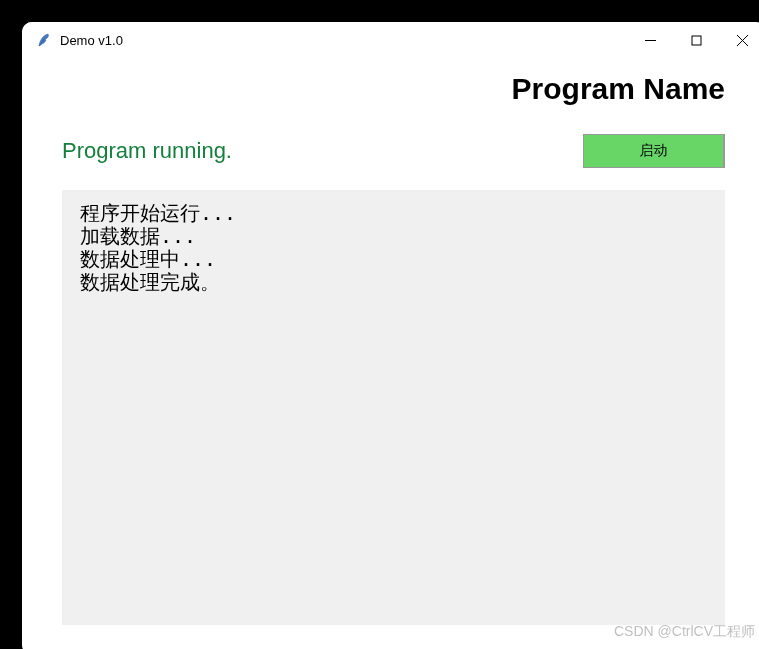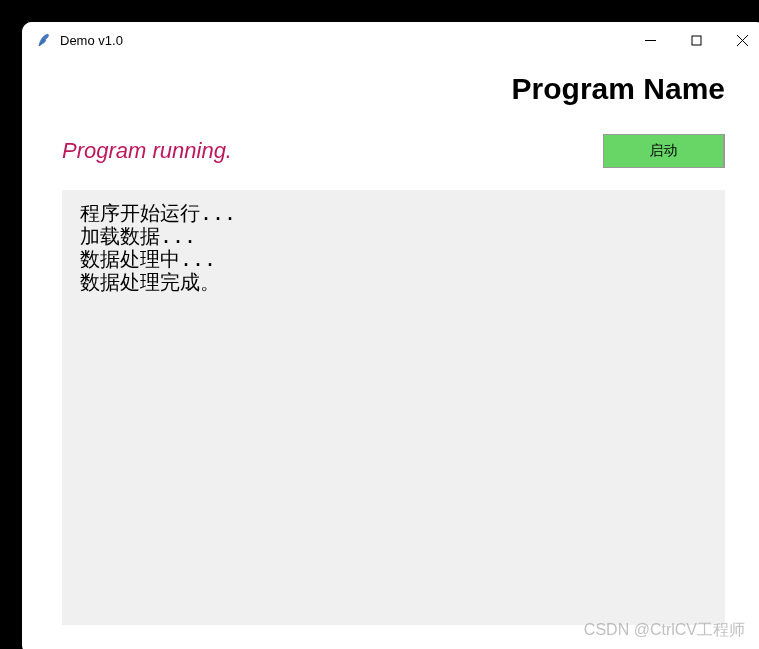--- a/index.html
+++ b/index.html
@@ -80,30 +80,29 @@
       text-align: right;
     }
     .status-row {
       display: flex;
       align-items: center;
       justify-content: space-between;
       margin-bottom: 22px;
     }
     .status-text {
       font-size: 22px;
-      color: #be185d;
+      color: #15803d;
       font-family: "Segoe UI", sans-serif;
-      font-style: italic;
     }
     .button-group {
       display: flex;
       border: 1px solid #999;
     }
     .btn {
-      width: 120px;
+      width: 140px;
       height: 32px;
       display: flex;
       align-items: center;
       justify-content: center;
       font-size: 14px;
       color: #000;
       font-family: "Microsoft YaHei", sans-serif;
       cursor: default;
     }
     .btn-start {
@@ -119,23 +118,23 @@
       padding: 12px 18px;
       font-family: "SimSun", "NSimSun", monospace;
       font-size: 20px;
       line-height: 1.15;
       color: #000;
       white-space: pre;
       overflow: hidden;
     }
     .watermark {
       position: absolute;
-      right: 14px;
+      right: 4px;
       bottom: 8px;
-      font-size: 16px;
+      font-size: 14px;
       color: rgba(150,150,150,0.6);
       font-family: "Microsoft YaHei", sans-serif;
     }
   </style>
 </head>
 <body>
 
 <div class="window">
   <div class="titlebar">
     <span class="titlebar-icon">

